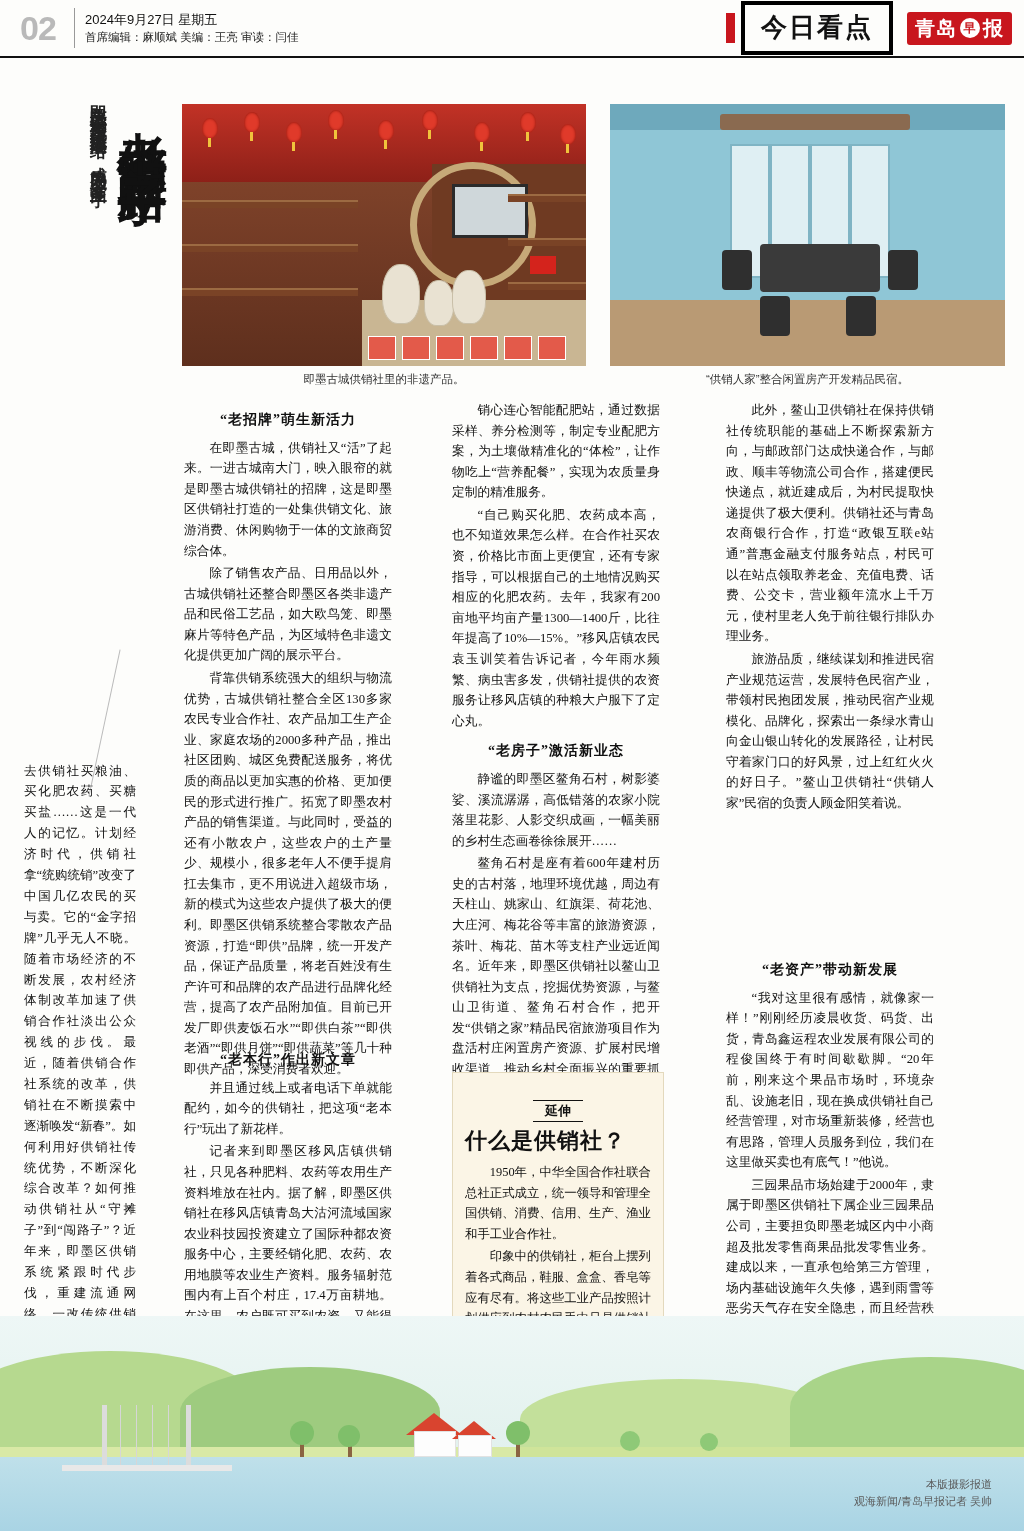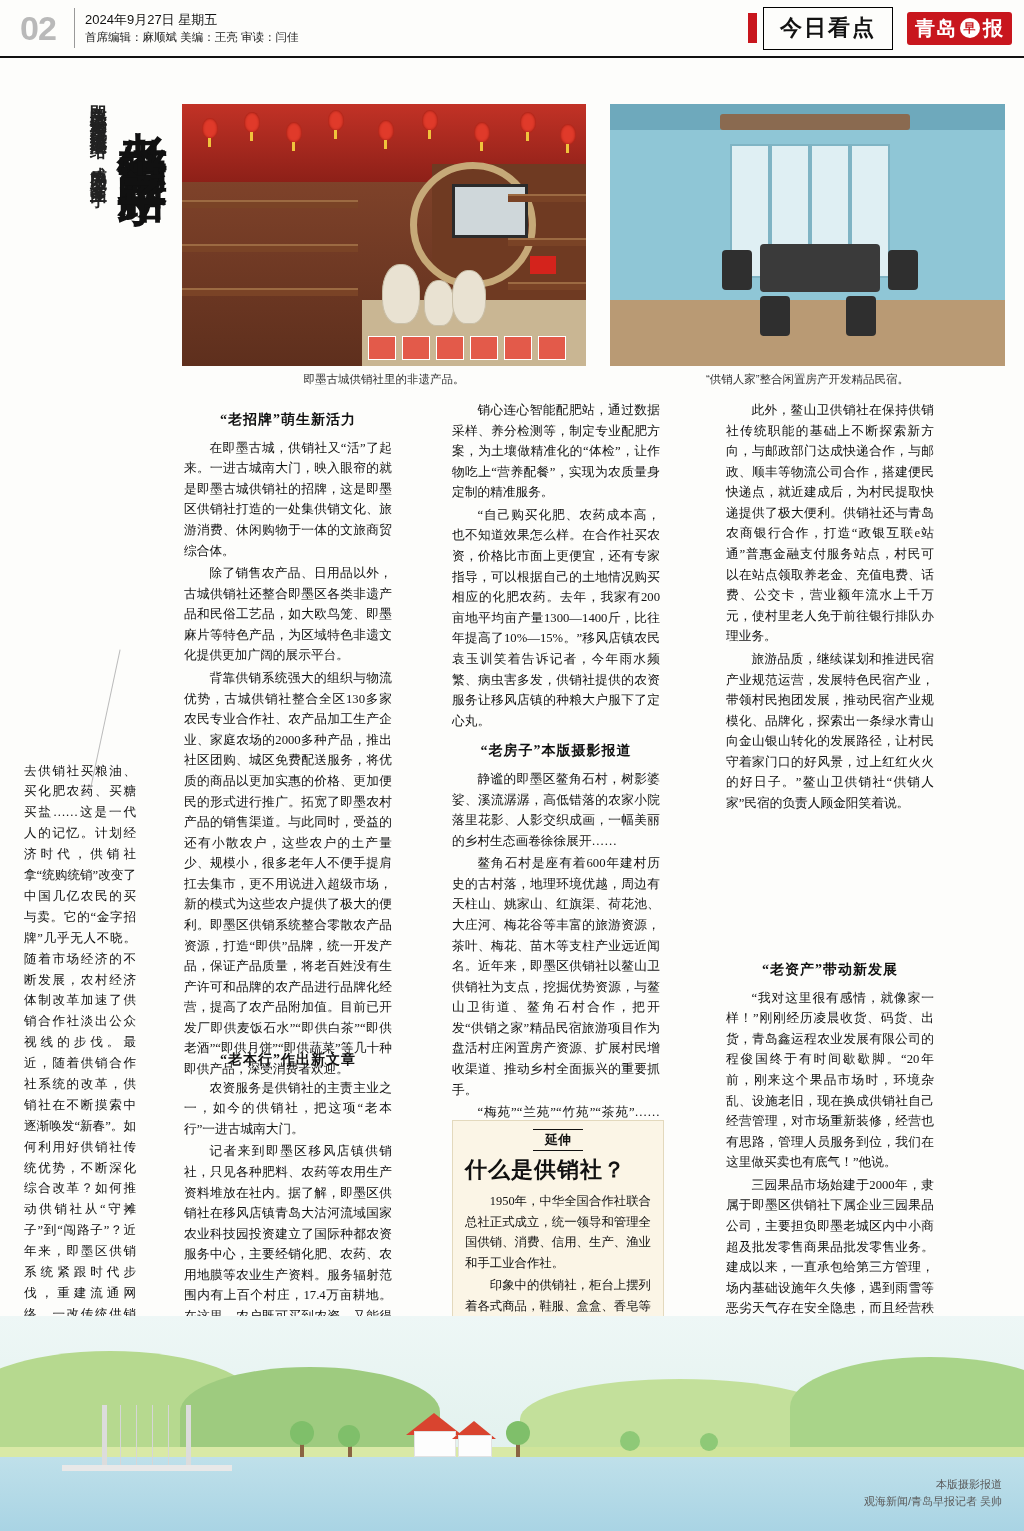--- a/index.html
+++ b/index.html
@@ -22,22 +22,22 @@
     font-size:34px;color:#b9b9b9;font-weight:bold;
     margin-left:12px;width:52px;text-align:center;letter-spacing:-1px;
   }
   .mh-divider{width:1px;height:40px;background:#999;margin:0 10px;}
   .mh-text{line-height:1.5;}
   .mh-date{font-size:13px;font-family:"Liberation Sans", sans-serif;}
   .mh-staff{font-size:11.5px;color:#222;font-family:Liberation Sans, sans-serif;}
   .mh-right{margin-left:auto;display:flex;align-items:center;padding-right:12px;}
   .red-tick{width:9px;height:30px;background:#c8161d;margin-right:6px;}
   .mh-box{
-    border:1px solid #000000;padding:5px 16px 6px;
-    font-size:22px;font-weight:bold;letter-spacing:2px;
+    border:4px solid #000000;padding:5px 16px 6px;
+    font-size:26px;font-weight:bold;letter-spacing:2px;
     font-family:Liberation Serif, serif;
   }
   .logo{
     margin-left:14px;display:flex;align-items:center;
     background:#c8161d;color:#fff;border-radius:3px;
     padding:3px 8px;font-size:20px;font-weight:bold;letter-spacing:1px;
   }
   .logo .emblem{
     display:inline-block;width:20px;height:20px;border-radius:50%;
     background:#fff;color:#c8161d;font-size:12px;line-height:20px;
@@ -112,23 +112,22 @@
   .col-lead{position:absolute;left:24px;top:748px;width:112px;font-size:12.6px;line-height:1.66;text-align:justify;}
   .c1{left:184px;top:400px;width:208px;}
   .c2{left:452px;top:400px;width:208px;}
   .c3{left:726px;top:400px;width:208px;}
   .c1b{left:184px;top:1040px;width:208px;}
   .c3b{left:726px;top:950px;width:208px;}
 
   
   .sidebox{
     position:absolute;left:452px;top:1072px;width:212px;height:370px;
-    background:#fbf5e6;border:1px solid #e3d9bd;padding:8px 12px;
+    background:#fbf5e6;border:1px solid #e3d9bd;padding:27px 12px;
     box-sizing:border-box;
-    margin-top:48px;
   }
   .sb-tag{
     text-align:center;font-size:13px;font-weight:bold;color:#111;
     border-top:1px solid #111;border-bottom:1px solid #111;
     display:inline-block;padding:1px 12px;margin:0 auto;
   }
   .sb-tag-wrap{text-align:center;margin-bottom:4px;}
   .sb-title{text-align:left;font-size:22px;font-weight:bold;letter-spacing:1px;margin-bottom:6px;}
   .sb-body{font-size:12.4px;line-height:1.66;text-align:justify;}
   .sb-body p{margin:0 0 2px 0;text-indent:2em;}
@@ -141,21 +140,21 @@
   .fa-field{position:absolute;bottom:44px;height:40px;background:#cfe49a;}
   .fa-bridge{position:absolute;left:62px;bottom:60px;width:170px;height:70px;}
   .fa-bridge .deck{position:absolute;left:0;bottom:0;width:170px;height:6px;background:#e8e8e8;}
   .fa-bridge .tower{position:absolute;width:5px;height:66px;background:#dcdcdc;}
   .fa-bridge .cable{position:absolute;bottom:6px;height:60px;width:1px;background:#d6d6d6;}
   .fa-roof{position:absolute;background:#d9442f;}
   .fa-wall{position:absolute;background:#fdfdfd;border:1px solid #e2e2e2;}
   .fa-tree{position:absolute;border-radius:50%;background:#7fbf6a;}
   .fa-trunk{position:absolute;background:#8a6442;}
   .credit{
-    position:absolute;right:22px;bottom:20px;text-align:right;
+    position:absolute;right:32px;bottom:20px;text-align:right;
     font-size:11px;color:#5a5a5a;font-family:"Liberation Sans", sans-serif;line-height:1.6;
   }
 </style>
 </head>
 <body>
 
 <div class="masthead">
   <div class="page-num">02</div>
   <div class="mh-divider"></div>
   <div class="mh-text">
@@ -241,28 +240,28 @@
 
 <div class="col c1">
   <div class="sec-title">“老招牌”萌生新活力</div>
   <p>在即墨古城，供销社又“活”了起来。一进古城南大门，映入眼帘的就是即墨古城供销社的招牌，这是即墨区供销社打造的一处集供销文化、旅游消费、休闲购物于一体的文旅商贸综合体。</p>
   <p>除了销售农产品、日用品以外，古城供销社还整合即墨区各类非遗产品和民俗工艺品，如大欧鸟笼、即墨麻片等特色产品，为区域特色非遗文化提供更加广阔的展示平台。</p>
   <p>背靠供销系统强大的组织与物流优势，古城供销社整合全区130多家农民专业合作社、农产品加工生产企业、家庭农场的2000多种产品，推出社区团购、城区免费配送服务，将优质的商品以更加实惠的价格、更加便民的形式进行推广。拓宽了即墨农村产品的销售渠道。与此同时，受益的还有小散农户，这些农户的土产量少、规模小，很多老年人不便手提肩扛去集市，更不用说进入超级市场，新的模式为这些农户提供了极大的便利。即墨区供销系统整合零散农产品资源，打造“即供”品牌，统一开发产品，保证产品质量，将老百姓没有生产许可和品牌的农产品进行品牌化经营，提高了农产品附加值。目前已开发厂即供麦饭石水”“即供白茶”“即供老酒”“即供月饼”“即供蔬菜”等几十种即供产品，深受消费者欢迎。</p>
 </div>
 
 <div class="col c1b">
   <div class="sec-title">“老本行”作出新文章</div>
-  <p>农资服务是供销社的主责主业之一，如今的供销社，把这项“老本行”一进古城南大门。</p>
+  <p>并且通过线上或者电话下单就能配约，如今的供销社，把这项“老本行”玩出了新花样。</p>
   <p>记者来到即墨区移风店镇供销社，只见各种肥料、农药等农用生产资料堆放在社内。据了解，即墨区供销社在移风店镇青岛大沽河流域国家农业科技园投资建立了国际种都农资服务中心，主要经销化肥、农药、农用地膜等农业生产资料。服务辐射范围内有上百个村庄，17.4万亩耕地。在这里，农户既可买到农资，又能得到农技推广、病虫害咨询、用肥用药指导等技术服务，并且通过线上或者电话下单就能配约、订购。供销社“点对点”进行配送。根据农民需要耕化肥、农膜、农药、种子及中小农具等放心农资送到田间地头。特别是即墨供</p>
 </div>
 
 <div class="col c2">
   <p>销心连心智能配肥站，通过数据采样、养分检测等，制定专业配肥方案，为土壤做精准化的“体检”，让作物吃上“营养配餐”，实现为农质量身定制的精准服务。</p>
   <p>“自己购买化肥、农药成本高，也不知道效果怎么样。在合作社买农资，价格比市面上更便宜，还有专家指导，可以根据自己的土地情况购买相应的化肥农药。去年，我家有200亩地平均亩产量1300—1400斤，比往年提高了10%—15%。”移风店镇农民袁玉训笑着告诉记者，今年雨水频繁、病虫害多发，供销社提供的农资服务让移风店镇的种粮大户服下了定心丸。</p>
-  <div class="sec-title">“老房子”本版摄影报道</div>
+  <div class="sec-title">“老房子”激活新业态</div>
   <p>静谧的即墨区鳌角石村，树影婆娑、溪流潺潺，高低错落的农家小院落里花影、人影交织成画，一幅美丽的乡村生态画卷徐徐展开……</p>
   <p>鳌角石村是座有着600年建村历史的古村落，地理环境优越，周边有天柱山、姚家山、红旗渠、荷花池、大庄河、梅花谷等丰富的旅游资源，茶叶、梅花、苗木等支柱产业远近闻名。近年来，即墨区供销社以鳌山卫供销社为支点，挖掘优势资源，与鳌山卫街道、鳌角石村合作，把开发“供销之家”精品民宿旅游项目作为盘活村庄闲置房产资源、扩展村民增收渠道、推动乡村全面振兴的重要抓手。</p>
   <p>“梅苑”“兰苑”“竹苑”“茶苑”……普普通通的农家小院，在即墨区供销社的打造之下，“摇身一变”就成了风格迥异、乡村特色突出的“供销人家”精品民宿，自运营以来，人住率持续居高不下。旅游高峰期间一房难求，年接待的各类游客过万人次，已成为青岛地区乃至全国民宿旅游网红打卡地。</p>
   <p>“未来，即墨区供销社还将围绕提升民宿</p>
 </div>
 
 <div class="col c3">
   <p>此外，鳌山卫供销社在保持供销社传统职能的基础上不断探索新方向，与邮政部门达成快递合作，与邮政、顺丰等物流公司合作，搭建便民快递点，就近建成后，为村民提取快递提供了极大便利。供销社还与青岛农商银行合作，打造“政银互联e站通”普惠金融支付服务站点，村民可以在站点领取养老金、充值电费、话费、公交卡，营业额年流水上千万元，使村里老人免于前往银行排队办理业务。</p>
   <p>旅游品质，继续谋划和推进民宿产业规范运营，发展特色民宿产业，带领村民抱团发展，推动民宿产业规模化、品牌化，探索出一条绿水青山向金山银山转化的发展路径，让村民守着家门口的好风景，过上红红火火的好日子。”鳌山卫供销社“供销人家”民宿的负责人顾金阳笑着说。</p>
 </div>

